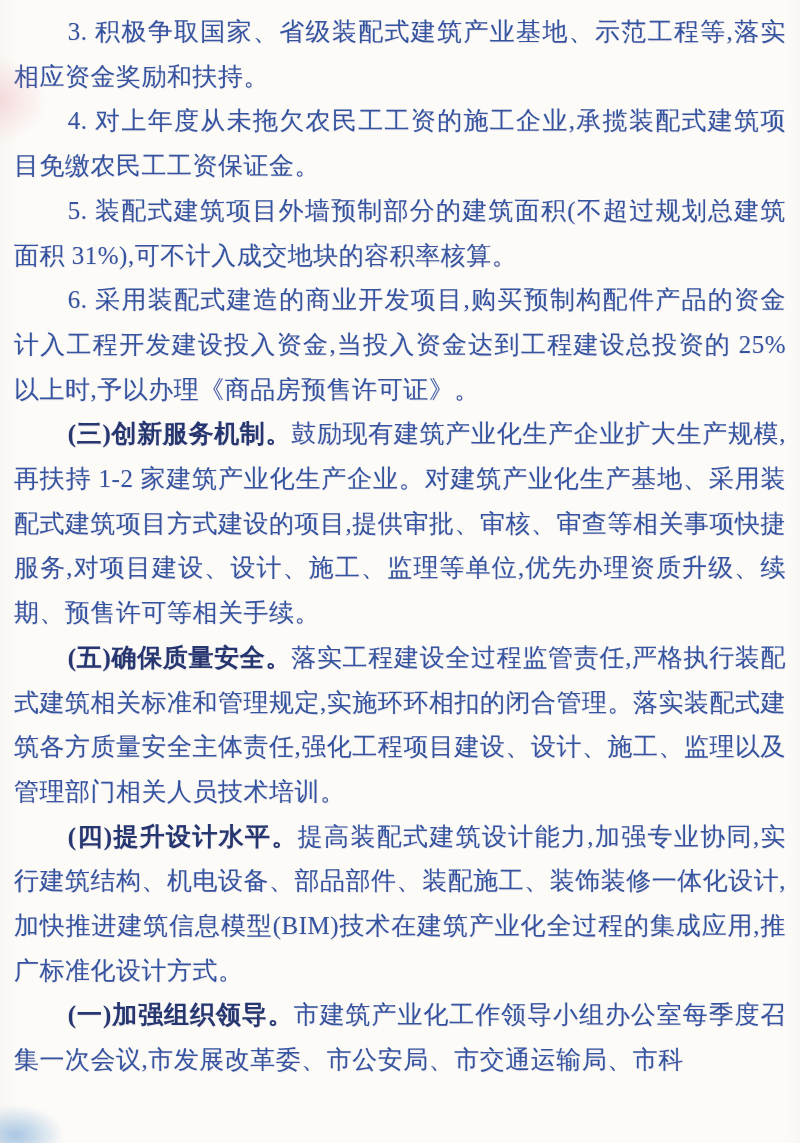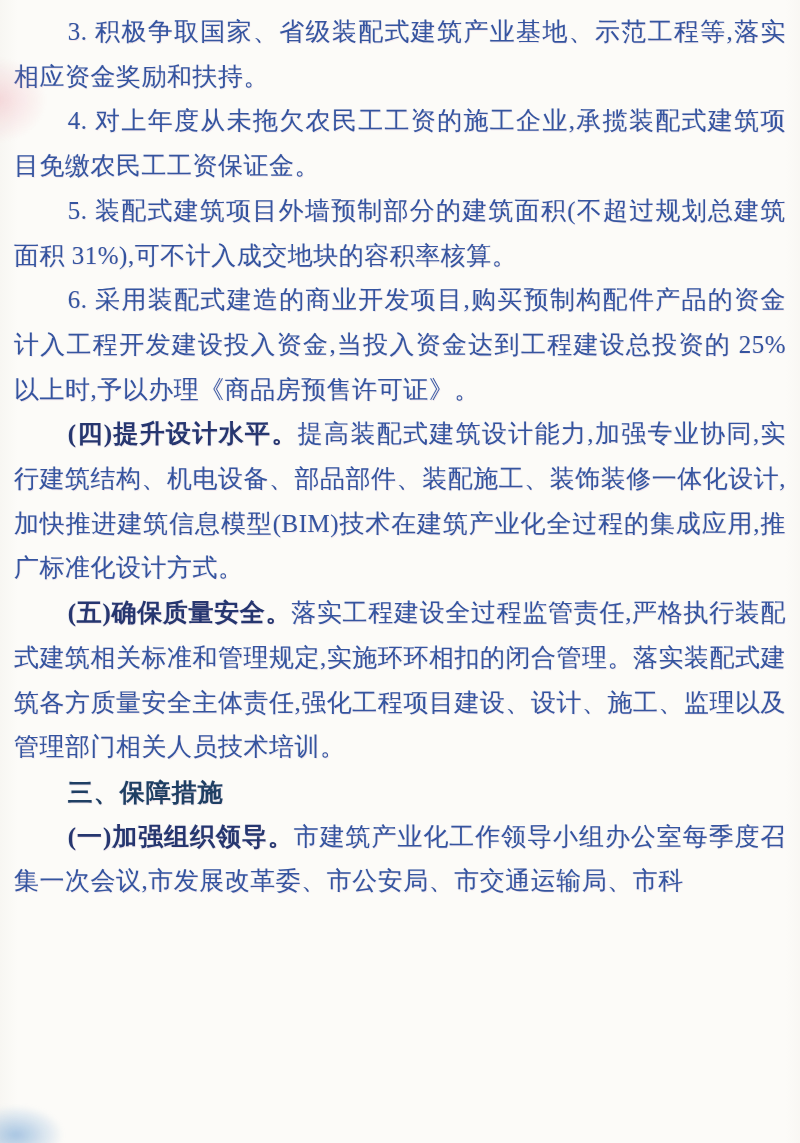--- a/index.html
+++ b/index.html
@@ -83,26 +83,26 @@
   <div class="doc">
 
     <p><span>3. 积极争取国家、省级装配式建筑产业基地、示范工程等,落实相应资金奖励和扶持。</span></p>
 
     <p><span>4. 对上年度从未拖欠农民工工资的施工企业,承揽装配式建筑项目免缴农民工工资保证金。</span></p>
 
     <p><span>5. 装配式建筑项目外墙预制部分的建筑面积(不超过规划总建筑面积 31%),可不计入成交地块的容积率核算。</span></p>
 
     <p><span>6. 采用装配式建造的商业开发项目,购买预制构配件产品的资金计入工程开发建设投入资金,当投入资金达到工程建设总投资的 25% 以上时,予以办理《商品房预售许可证》。</span></p>
 
+    <p><b class="lead">(三)创新服务机制。</b><span>鼓励现有建筑产业化生产企业扩大生产规模,再扶持 1-2 家建筑产业化生产企业。对建筑产业化生产基地、采用装配式建筑项目方式建设的项目,提供审批、审核、审查等相关事项快捷服务,对项目建设、设计、施工、监理等单位,优先办理资质升级、续期、预售许可等相关手续。</span></p>
+
+    <p><b class="lead">(五)确保质量安全。</b><span>落实工程建设全过程监管责任,严格执行装配式建筑相关标准和管理规定,实施环环相扣的闭合管理。落实装配式建筑各方质量安全主体责任,强化工程项目建设、设计、施工、监理以及管理部门相关人员技术培训。</span></p>
 
     <p><b class="lead">(四)提升设计水平。</b><span>提高装配式建筑设计能力,加强专业协同,实行建筑结构、机电设备、部品部件、装配施工、装饰装修一体化设计,加快推进建筑信息模型(BIM)技术在建筑产业化全过程的集成应用,推广标准化设计方式。</span></p>
 
-    <p><b class="lead">(五)确保质量安全。</b><span>落实工程建设全过程监管责任,严格执行装配式建筑相关标准和管理规定,实施环环相扣的闭合管理。落实装配式建筑各方质量安全主体责任,强化工程项目建设、设计、施工、监理以及管理部门相关人员技术培训。</span></p>
-
-    <p class="heading"><span>三、保障措施</span></p>
 
     <p><b class="lead">(一)加强组织领导。</b><span>市建筑产业化工作领导小组办公室每季度召集一次会议,市发展改革委、市公安局、市交通运输局、市科</span></p>
 
   </div>
 
   <div class="artifact-pink-left"></div>
   <div class="artifact-blue-corner"></div>
 
 </div>
 

